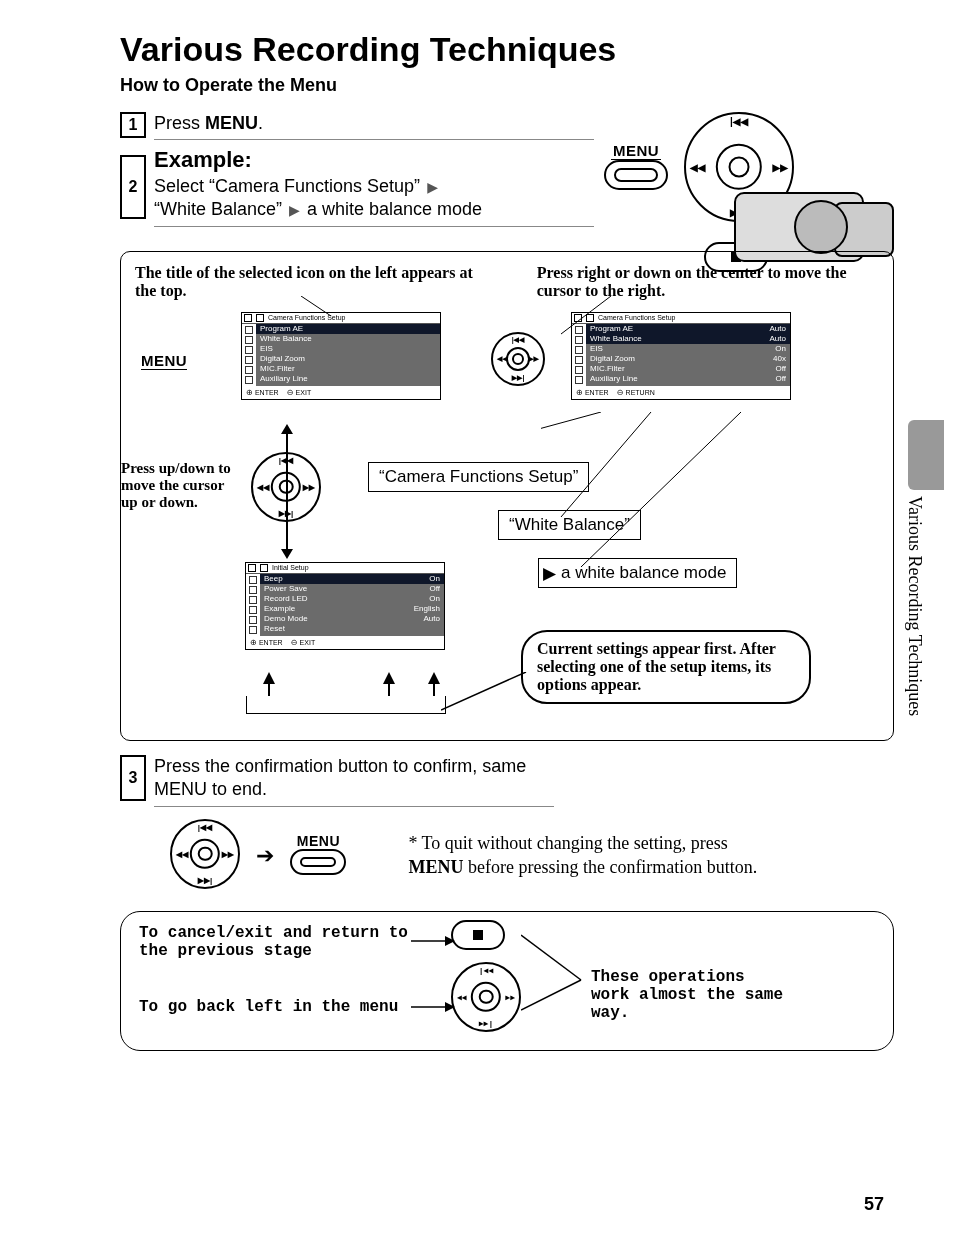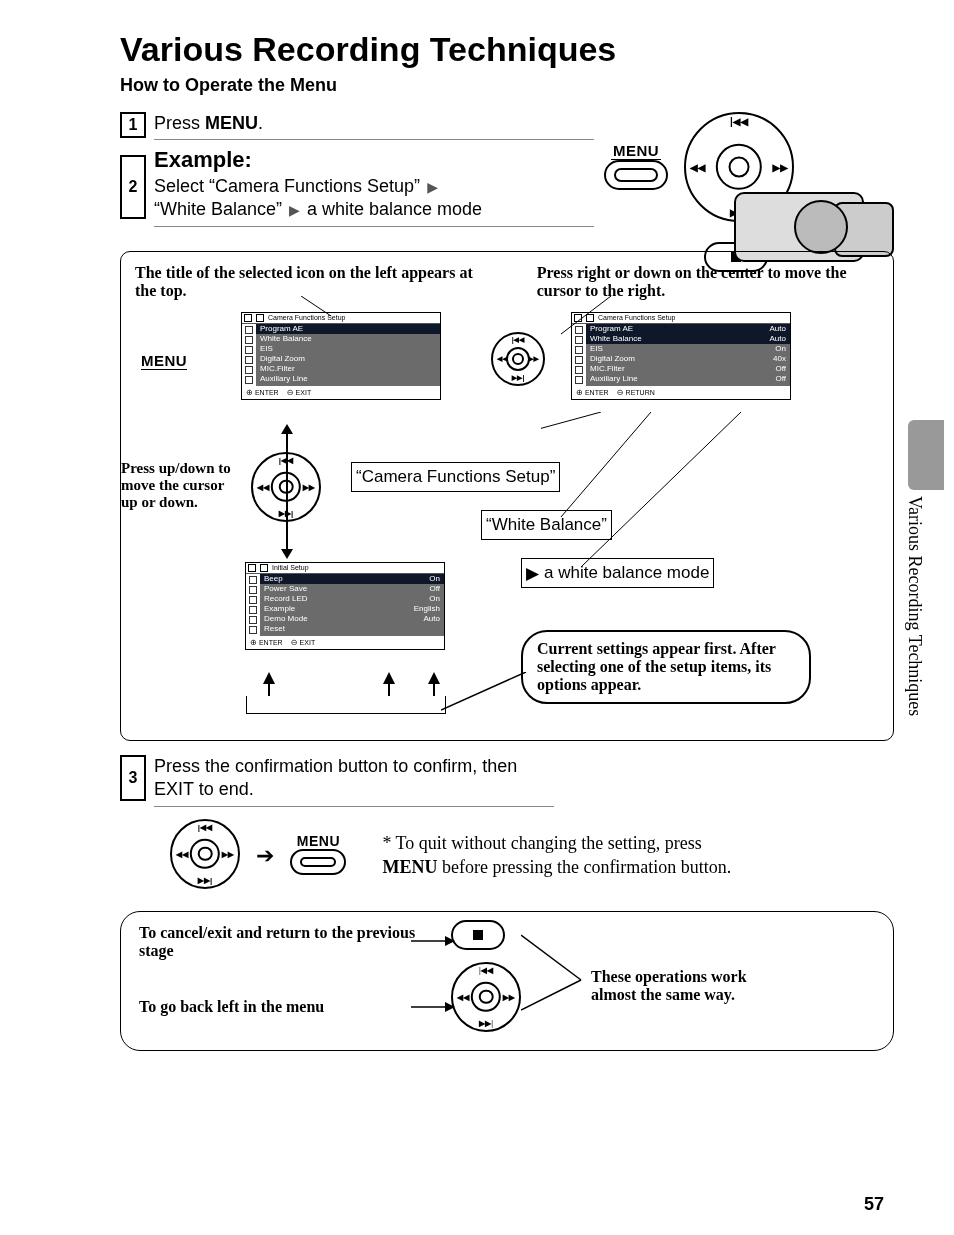--- a/index.html
+++ b/index.html
@@ -106,35 +106,35 @@
 
   .stop-btn {
     width: 54px; height: 30px; border: 2px solid #000; border-radius: 16px;
     display: inline-flex; align-items:center; justify-content:center; background:#fff;
   }
   .stop-btn::before { content:""; width:10px; height:10px; background:#000; }
 
   
   .callout {
     position: absolute; border: 1.5px solid #000; background: #fff;
-    padding: 4px 4px; font-size: 17px;
+    padding: 4px 10px; font-size: 17px; margin-left: 17px;
   }
 
   
   .bubble {
     position: absolute; border: 2px solid #000; border-radius: 26px;
     padding: 8px 14px; font-family: "Times New Roman", serif;
     font-weight: bold; font-size: 16px; background: #fff;
   }
 
   
   .bottom-box {
     border: 1.5px solid #000; border-radius: 20px; margin-top: 18px;
     padding: 14px 18px; position: relative; height: 140px;
-    font-family: Liberation Serif, serif; font-weight: bold; font-size: 16px;
+    font-family: Liberation Mono, monospace; font-weight: bold; font-size: 16px;
   }
 
   
   .small-note { font-family: "Times New Roman", serif; font-size: 18px; line-height: 1.3; }
   .pagenum { position: absolute; right: 70px; bottom: 20px; font-weight: 900; font-size: 18px; }
 
   
   .camera {
     width: 190px; height: 110px; position: relative;
   }
@@ -428,39 +428,39 @@
     <span>Current settings appear first. After selecting one of the setup items, its options appear.</span>
   </div>
   <svg class="pointer" style="left:320px; top:420px;" width="90" height="40">
     <line x1="0" y1="38" x2="85" y2="0" stroke="#000" stroke-width="1.5"></line>
   </svg>
 </div>
 
 <div class="step-row" style="margin-top:14px;">
   <div class="step-num" style="height:46px;">3</div>
   <div class="step-body" style="max-width:400px;">
-    <span>Press the confirmation button to confirm, then EXIT to end.</span>
+    <span>Press the confirmation button to confirm, same MENU to end.</span>
   </div>
 </div>
 
 <div style="display:flex; align-items:center; margin-top:12px; gap:16px;">
   <div style="margin-left:50px;">
     <span class="joystick">
       <span class="js-arrow js-up" style="font-size:8px;">|◀◀</span>
       <span class="js-arrow js-down" style="font-size:8px;">▶▶|</span>
       <span class="js-arrow js-left" style="font-size:8px;">◀◀</span>
       <span class="js-arrow js-right" style="font-size:8px;">▶▶</span>
     </span>
   </div>
   <div style="font-size:22px;">➔</div>
   <div style="text-align:center;">
     <div class="menu-label" style="font-size:14px;">MENU</div>
     <span class="menu-btn" style="width:56px;height:26px;"></span>
   </div>
-  <div class="small-note" style="margin-left:20px; max-width:370px;">
+  <div class="small-note" style="margin-left:46px; max-width:370px;">
     <span>* To quit without changing the setting, press </span><b>MENU</b><span> before pressing the confirmation button.</span>
   </div>
 </div>
 
 <div class="bottom-box">
   <div style="position:absolute; left:18px; top:12px; width:280px;">To cancel/exit and return to the previous stage</div>
   <div style="position:absolute; left:18px; top:86px; width:280px;">To go back left in the menu</div>
 
   <div style="position:absolute; left:330px; top:8px;">
     <span class="stop-btn"></span>

